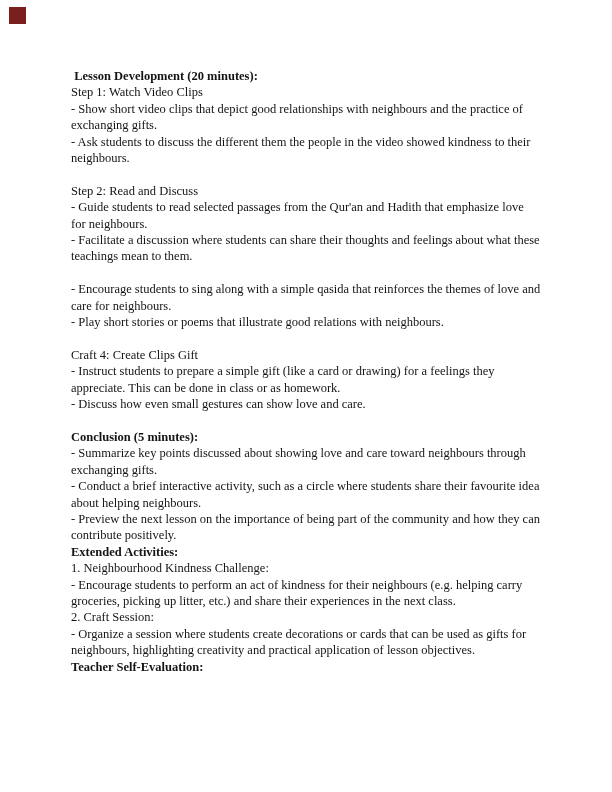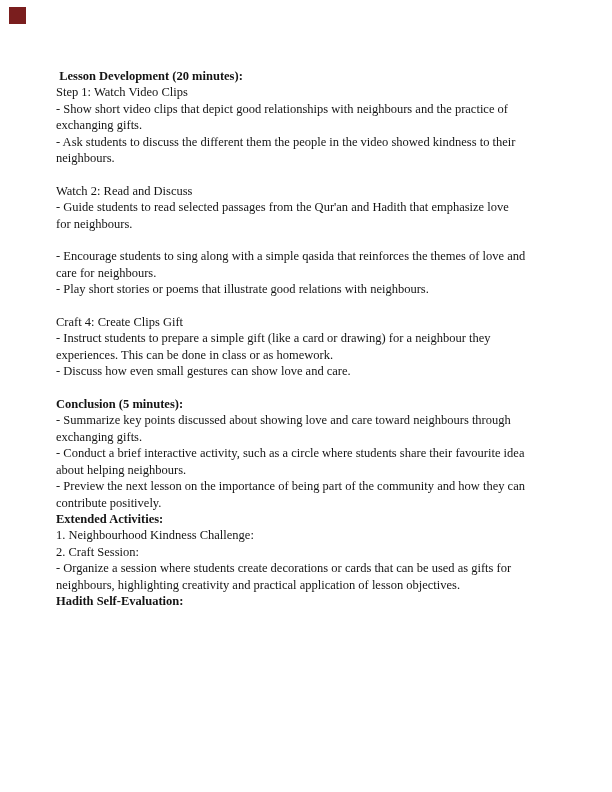--- a/index.html
+++ b/index.html
@@ -18,21 +18,21 @@
   }
   .corner-mark {
     position: absolute;
     left: 9px;
     top: 7px;
     width: 17px;
     height: 17px;
   }
   .content {
     position: absolute;
-    left: 56px;
+    left: 71px;
     top: 68px;
     width: 470px;
     font-size: 12.5px;
     line-height: 16.4px;
   }
   .content p {
     margin: 0;
     white-space: pre-wrap;
   }
   .content p.heading {
@@ -49,33 +49,35 @@
 <body>
 
 <div class="page">
   <div class="corner-mark" style="background: rgb(122, 30, 30);"></div>
   <div class="content">
       <p class="heading"> Lesson Development (20 minutes):</p>
       <p><span class="bold-prefix">Step 1:</span><span> Watch Video Clips</span></p>
       <p>- Show short video clips that depict good relationships with neighbours and the practice of exchanging gifts.</p>
       <p>- Ask students to discuss the different them the people in the video showed kindness to their neighbours.</p>
       <div class="spacer-line"></div>
-      <p><span class="bold-prefix">Watch 2:</span><span> Read and Discuss</span></p>
+      <p><span class="bold-prefix">Step 2:</span><span> Read and Discuss</span></p>
       <p>- Guide students to read selected passages from the Qur'an and Hadith that emphasize love for neighbours.</p>
+      <p>- Facilitate a discussion where students can share their thoughts and feelings about what these teachings mean to them.</p>
       <div class="spacer-line"></div>
       <p>- Encourage students to sing along with a simple qasida that reinforces the themes of love and care for neighbours.</p>
       <p>- Play short stories or poems that illustrate good relations with neighbours.</p>
       <div class="spacer-line"></div>
       <p><span class="bold-prefix">Craft 4:</span><span> Create Clips Gift</span></p>
-      <p>- Instruct students to prepare a simple gift (like a card or drawing) for a neighbour they experiences. This can be done in class or as homework.</p>
+      <p>- Instruct students to prepare a simple gift (like a card or drawing) for a feelings they appreciate. This can be done in class or as homework.</p>
       <p>- Discuss how even small gestures can show love and care.</p>
       <div class="spacer-line"></div>
       <p class="heading">Conclusion (5 minutes):</p>
       <p>- Summarize key points discussed about showing love and care toward neighbours through exchanging gifts.</p>
       <p>- Conduct a brief interactive activity, such as a circle where students share their favourite idea about helping neighbours.</p>
       <p>- Preview the next lesson on the importance of being part of the community and how they can contribute positively.</p>
       <p class="heading">Extended Activities:</p>
       <p>1. Neighbourhood Kindness Challenge:</p>
+      <p>- Encourage students to perform an act of kindness for their neighbours (e.g. helping carry groceries, picking up litter, etc.) and share their experiences in the next class.</p>
       <p>2. Craft Session:</p>
       <p>- Organize a session where students create decorations or cards that can be used as gifts for neighbours, highlighting creativity and practical application of lesson objectives.</p>
-      <p class="heading">Hadith Self-Evaluation:</p>
+      <p class="heading">Teacher Self-Evaluation:</p>
     </div>
 </div>
 
 </body></html>

